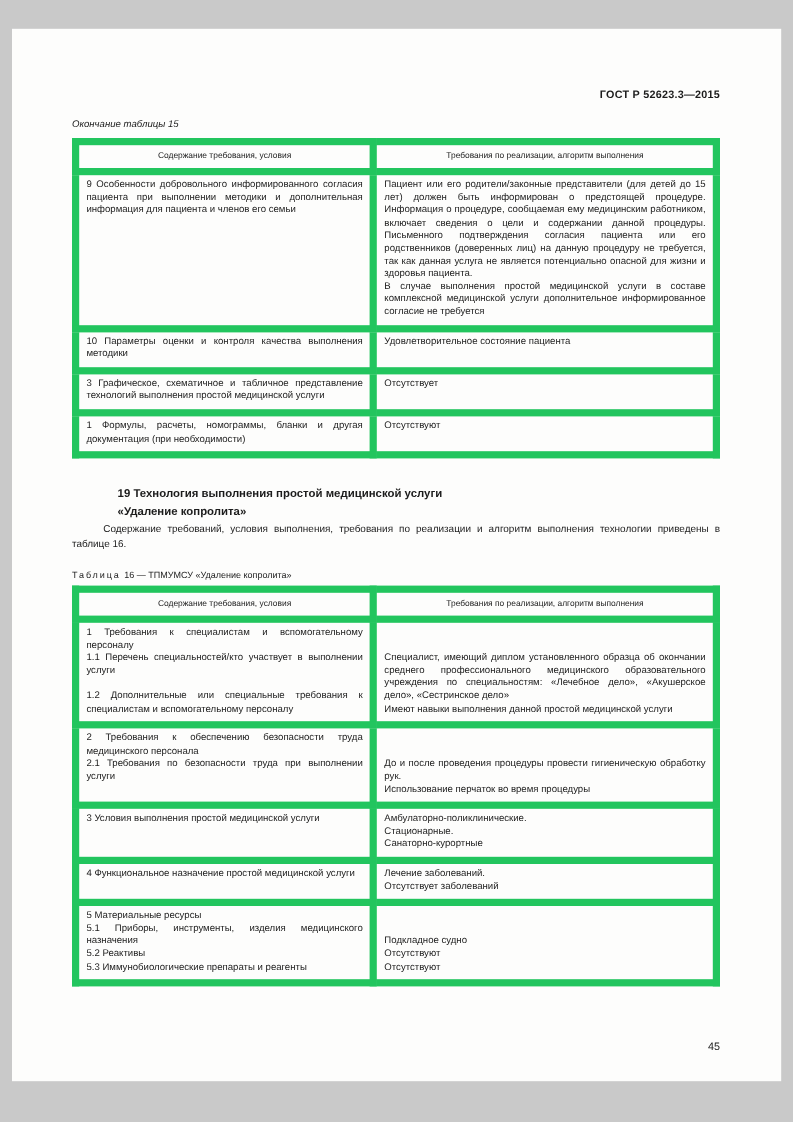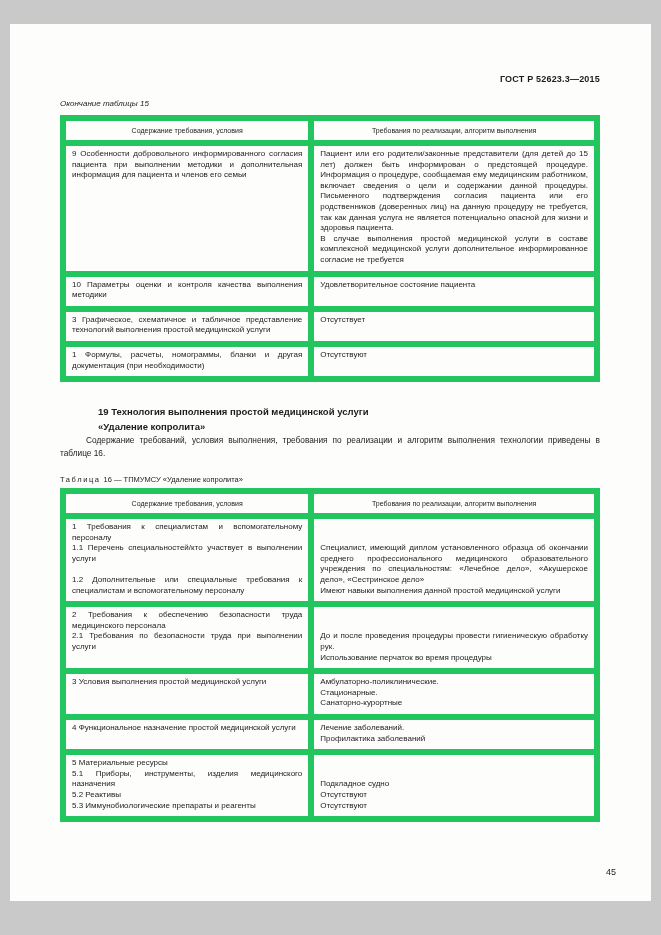--- a/index.html
+++ b/index.html
@@ -74,21 +74,21 @@
   .tbl-caption {
     font-size: 7.5px;
     margin: 16px 0 4px 0;
   }
   .tbl-caption .spaced {
     letter-spacing: 1.6px;
     margin-right: 3px;
   }
   .page-num {
     position: absolute;
-    right: 35px;
+    right: 51px;
     bottom: 24px;
     font-size: 9px;
   }
 </style>
 </head>
 <body>
 
 <div class="page">
 
   <div class="doc-header">ГОСТ Р 52623.3—2015</div>
@@ -168,21 +168,21 @@
       </tr>
       <tr>
         <td>3 Условия выполнения простой медицинской услуги</td>
         <td>Амбулаторно-поликлинические.
 Стационарные.
 Санаторно-курортные</td>
       </tr>
       <tr>
         <td>4 Функциональное назначение простой медицинской услуги</td>
         <td>Лечение заболеваний.
-Профилактика заболеваний</td>
+Отсутствует заболеваний</td>
       </tr>
       <tr>
         <td>5 Материальные ресурсы
 5.1 Приборы, инструменты, изделия медицинского назначения
 5.2 Реактивы
 5.3 Иммунобиологические препараты и реагенты</td>
         <td>
 
 Подкладное судно
 Отсутствуют

